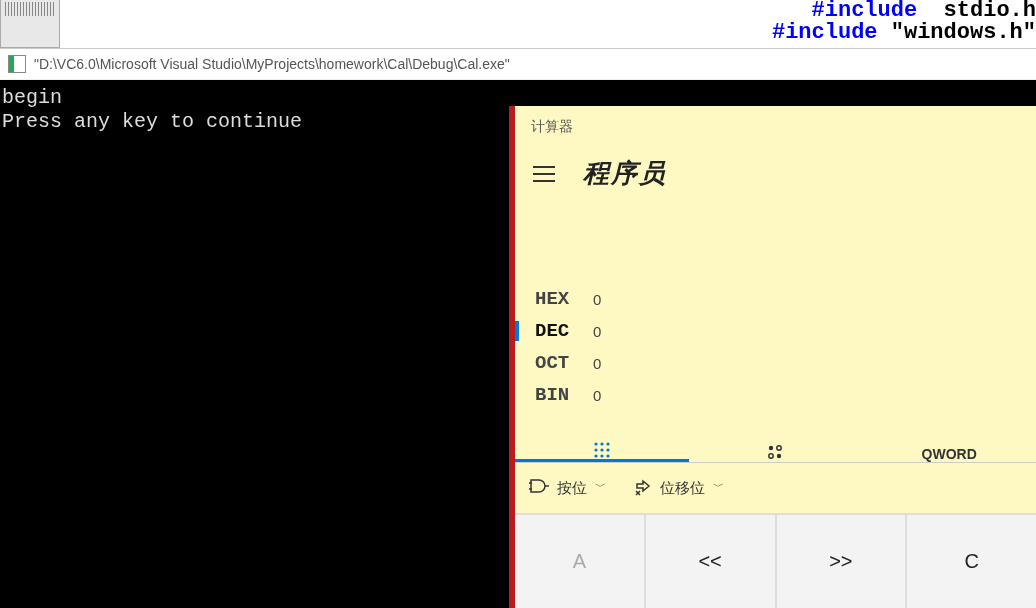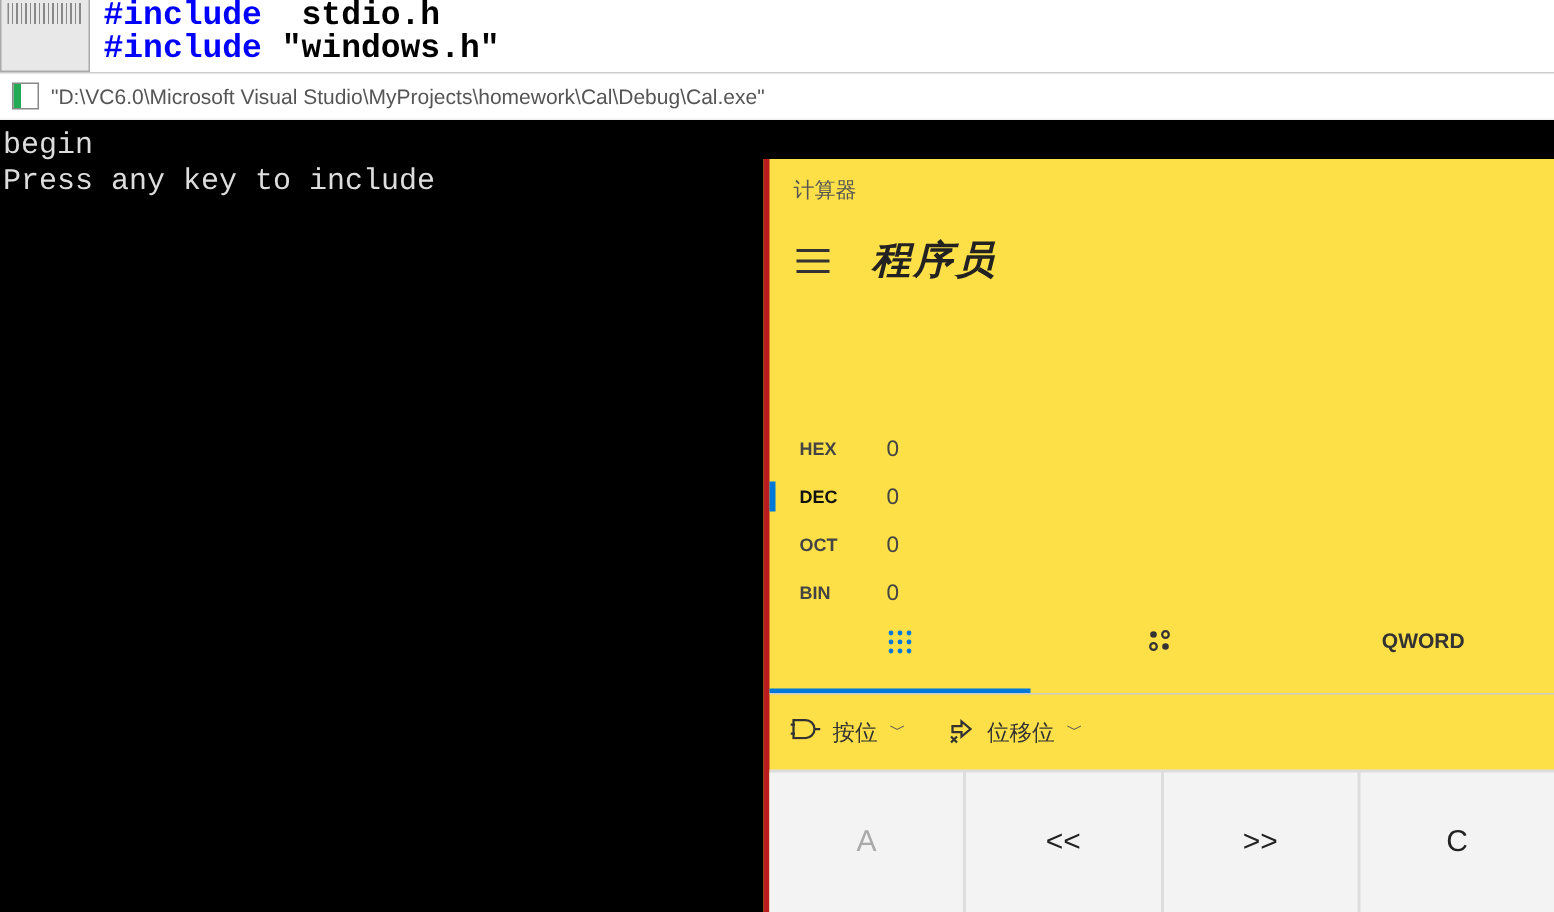--- a/index.html
+++ b/index.html
@@ -7,26 +7,27 @@
       width: 1036px;
       height: 608px;
       font-family: "Segoe UI", Arial, sans-serif;
       overflow: hidden;
       background: #fff;
       position: relative;
     }
     .ide-bg {
       height: 48px;
       background: #fff;
-      padding-left: 69px;
+      padding-left: 90px;
       font-family: "Courier New", monospace;
       font-size: 22px;
       font-weight: bold;
       line-height: 22px;
       position: relative;
+      text-align: right;
     }
     .ide-left-panel {
       position: absolute;
       left: 0;
       top: 0;
       width: 60px;
       height: 48px;
       background: #e8e8e8;
       border: 1px solid #aaa;
       border-top: none;
@@ -74,23 +75,23 @@
       line-height: 24px;
       padding: 6px 2px;
       white-space: pre;
     }
     .calculator {
       position: absolute;
       left: 509px;
       top: 106px;
       width: 527px;
       height: 502px;
-      background: #fde047;
+      background: #fef9c3;
       color: #222;
-      border-left: 4px solid #b91c1c;
+      border-left: 6px solid #b91c1c;
       display: flex;
       flex-direction: column;
     }
     .calc-titlebar {
       height: 42px;
       display: flex;
       align-items: center;
       padding-left: 16px;
       font-size: 14px;
       color: #555;
@@ -139,39 +140,40 @@
       content: "";
       position: absolute;
       left: -12px;
       top: 6px;
       width: 4px;
       height: 20px;
       background: #0078d7;
     }
     .base-row .lbl {
       width: 50px;
-      font-size: 12px;
+      font-size: 19px;
       font-weight: 700;
       color: #444;
+      font-family: Liberation Mono, monospace;
     }
     .base-row.active .lbl { color: #111; }
     .base-row .val {
       font-size: 15px;
       color: #444;
       margin-left: 8px;
     }
     .view-tabs {
       display: flex;
       height: 44px;
       border-bottom: 1px solid #ccc;
     }
     .view-tab {
       flex: 1;
       display: flex;
-      align-items: flex-start;
+      align-items: flex-end;
       justify-content: center;
       cursor: pointer;
       position: relative;
       font-size: 14px;
       font-weight: 600;
       color: #333;
     }
     .view-tab.active {
       border-bottom: 3px solid #0078d7;
     }
@@ -232,21 +234,21 @@
     <div><span class="pp">#include </span><span>"windows.h"</span></div>
   </div>
 </div>
 
 <div class="console-titlebar">
   <span class="ico"></span>
   <span>"D:\VC6.0\Microsoft Visual Studio\MyProjects\homework\Cal\Debug\Cal.exe"</span>
 </div>
 
 <div class="console-body"><span>begin</span>
-<span>Press any key to include</span></div>
+<span>Press any key to continue</span></div>
 
 <div class="calculator">
   <div class="calc-titlebar">
     <span>计算器</span>
   </div>
 
   <div class="calc-header">
     <div class="hamburger">
       <span></span>
         <span></span>

